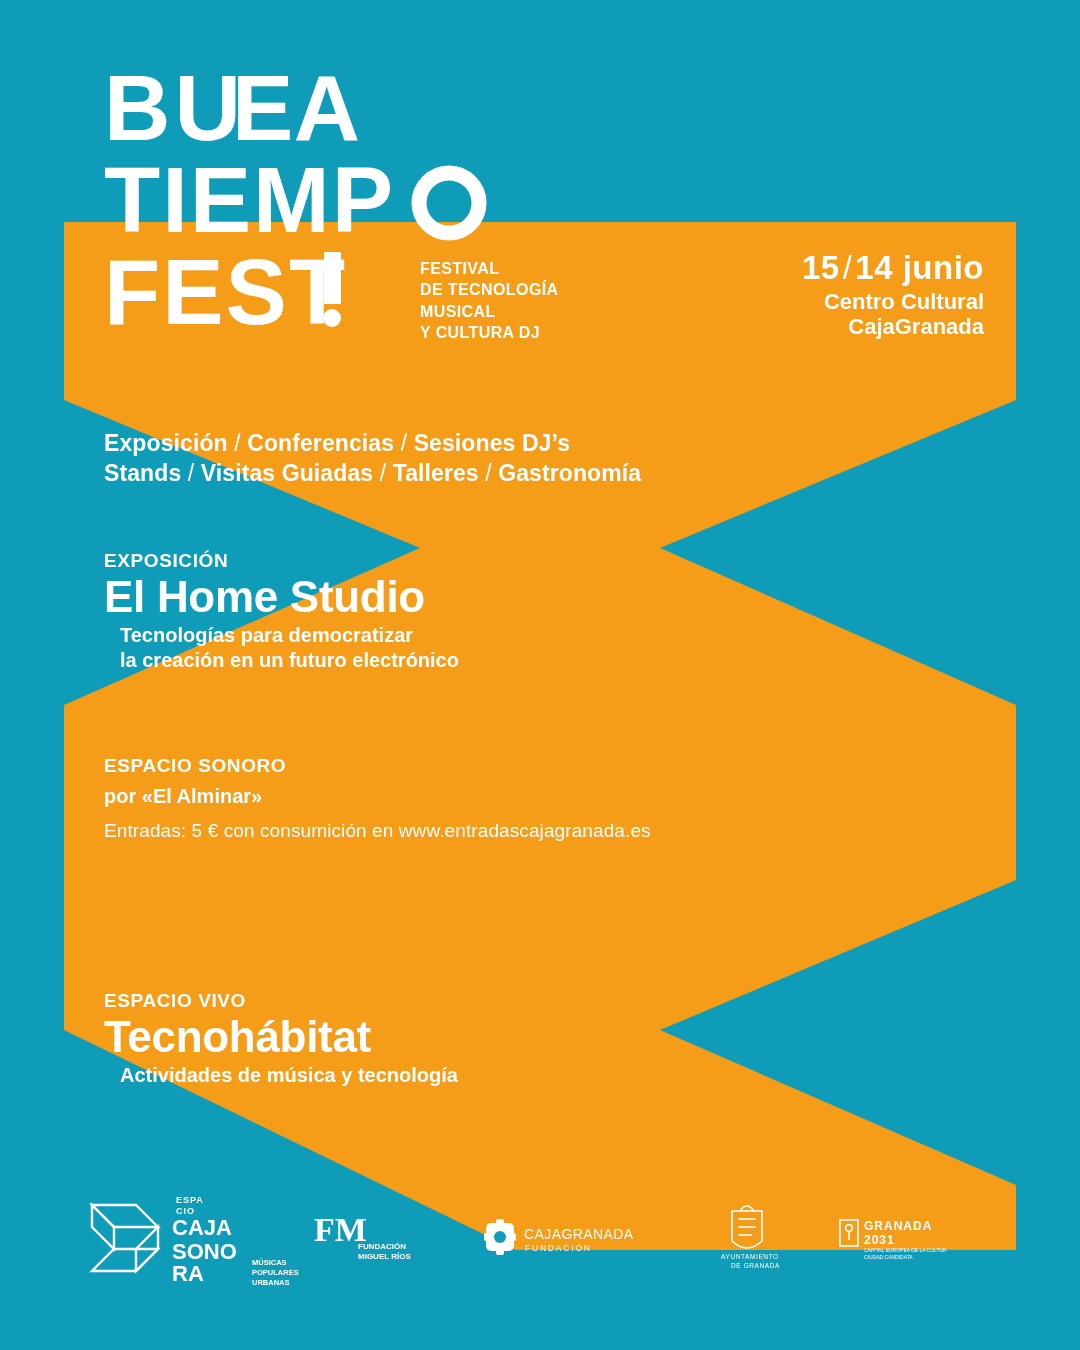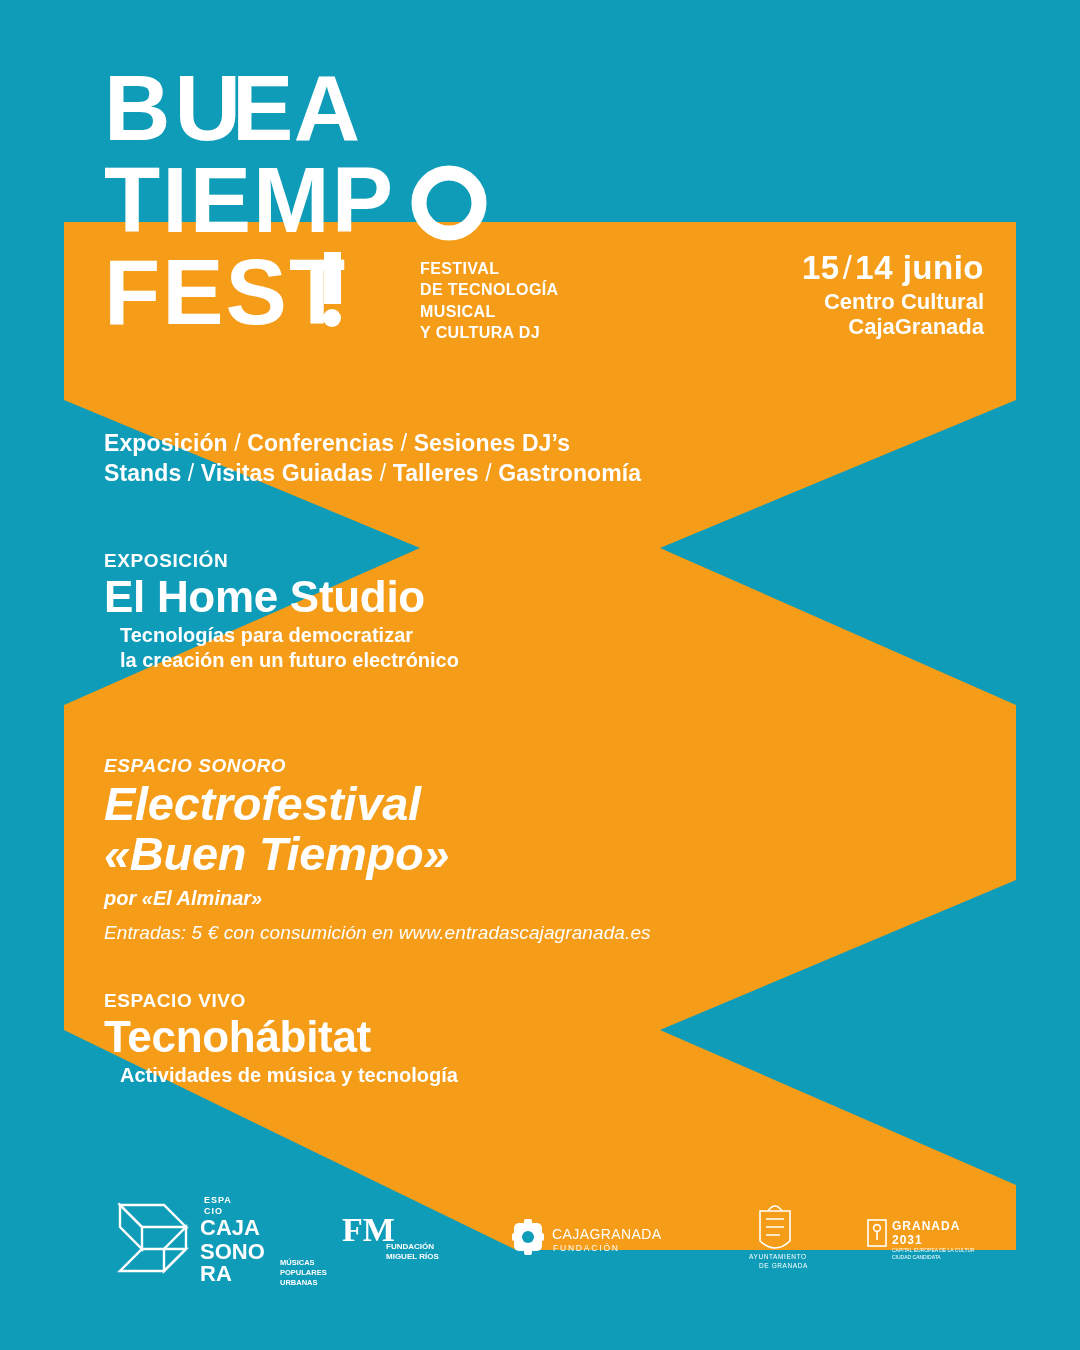--- a/index.html
+++ b/index.html
@@ -136,34 +136,34 @@
   }
   .tickets {
     font-size: 19px;
     font-weight: 400;
     margin: 12px 0 0 0;
     letter-spacing: 0.1px;
     text-align: center;
   }
 
   #block-exposicion { top: 550px; }
-  #block-sonoro { top: 755px; font-style: italic; }
+  #block-sonoro { top: 755px; }
   #block-vivo { top: 990px; }
 
   
   .footer {
     position: absolute;
     left: 0;
     right: 0;
     bottom: 58px;
     height: 110px;
     display: flex;
     align-items: center;
     justify-content: flex-start;
-    padding-left: 112px;
+    padding-left: 84px;
     gap: 0;
     color: #ffffff;
   }
   .logo-item {
     display: flex;
     align-items: center;
     color: #ffffff;
   }
   .logo-cajasonora { width: 230px; }
   .logo-fmr { width: 120px; }
@@ -249,24 +249,20 @@
       <p class="eyebrow">EXPOSICIÓN</p>
       <h2 class="headline">El Home Studio</h2>
       <p class="sub">
         <span>Tecnologías para democratizar</span><br>
         <span>la creación en un futuro electrónico</span>
       </p>
     </div>
 
     <div class="block" id="block-sonoro">
       <p class="eyebrow">ESPACIO SONORO</p>
-      <h2 class="headline two">
-        <span>Electrofestival</span><br>
-        <span>«Buen Tiempo»</span>
-      </h2>
       <p class="byline">por «El Alminar»</p>
       <p class="tickets">Entradas: 5 € con consumición en www.entradascajagranada.es</p>
     </div>
 
     <div class="block" id="block-vivo">
       <p class="eyebrow">ESPACIO VIVO</p>
       <h2 class="headline">Tecnohábitat</h2>
       <p class="sub">Actividades de música y tecnología</p>
     </div>
 

